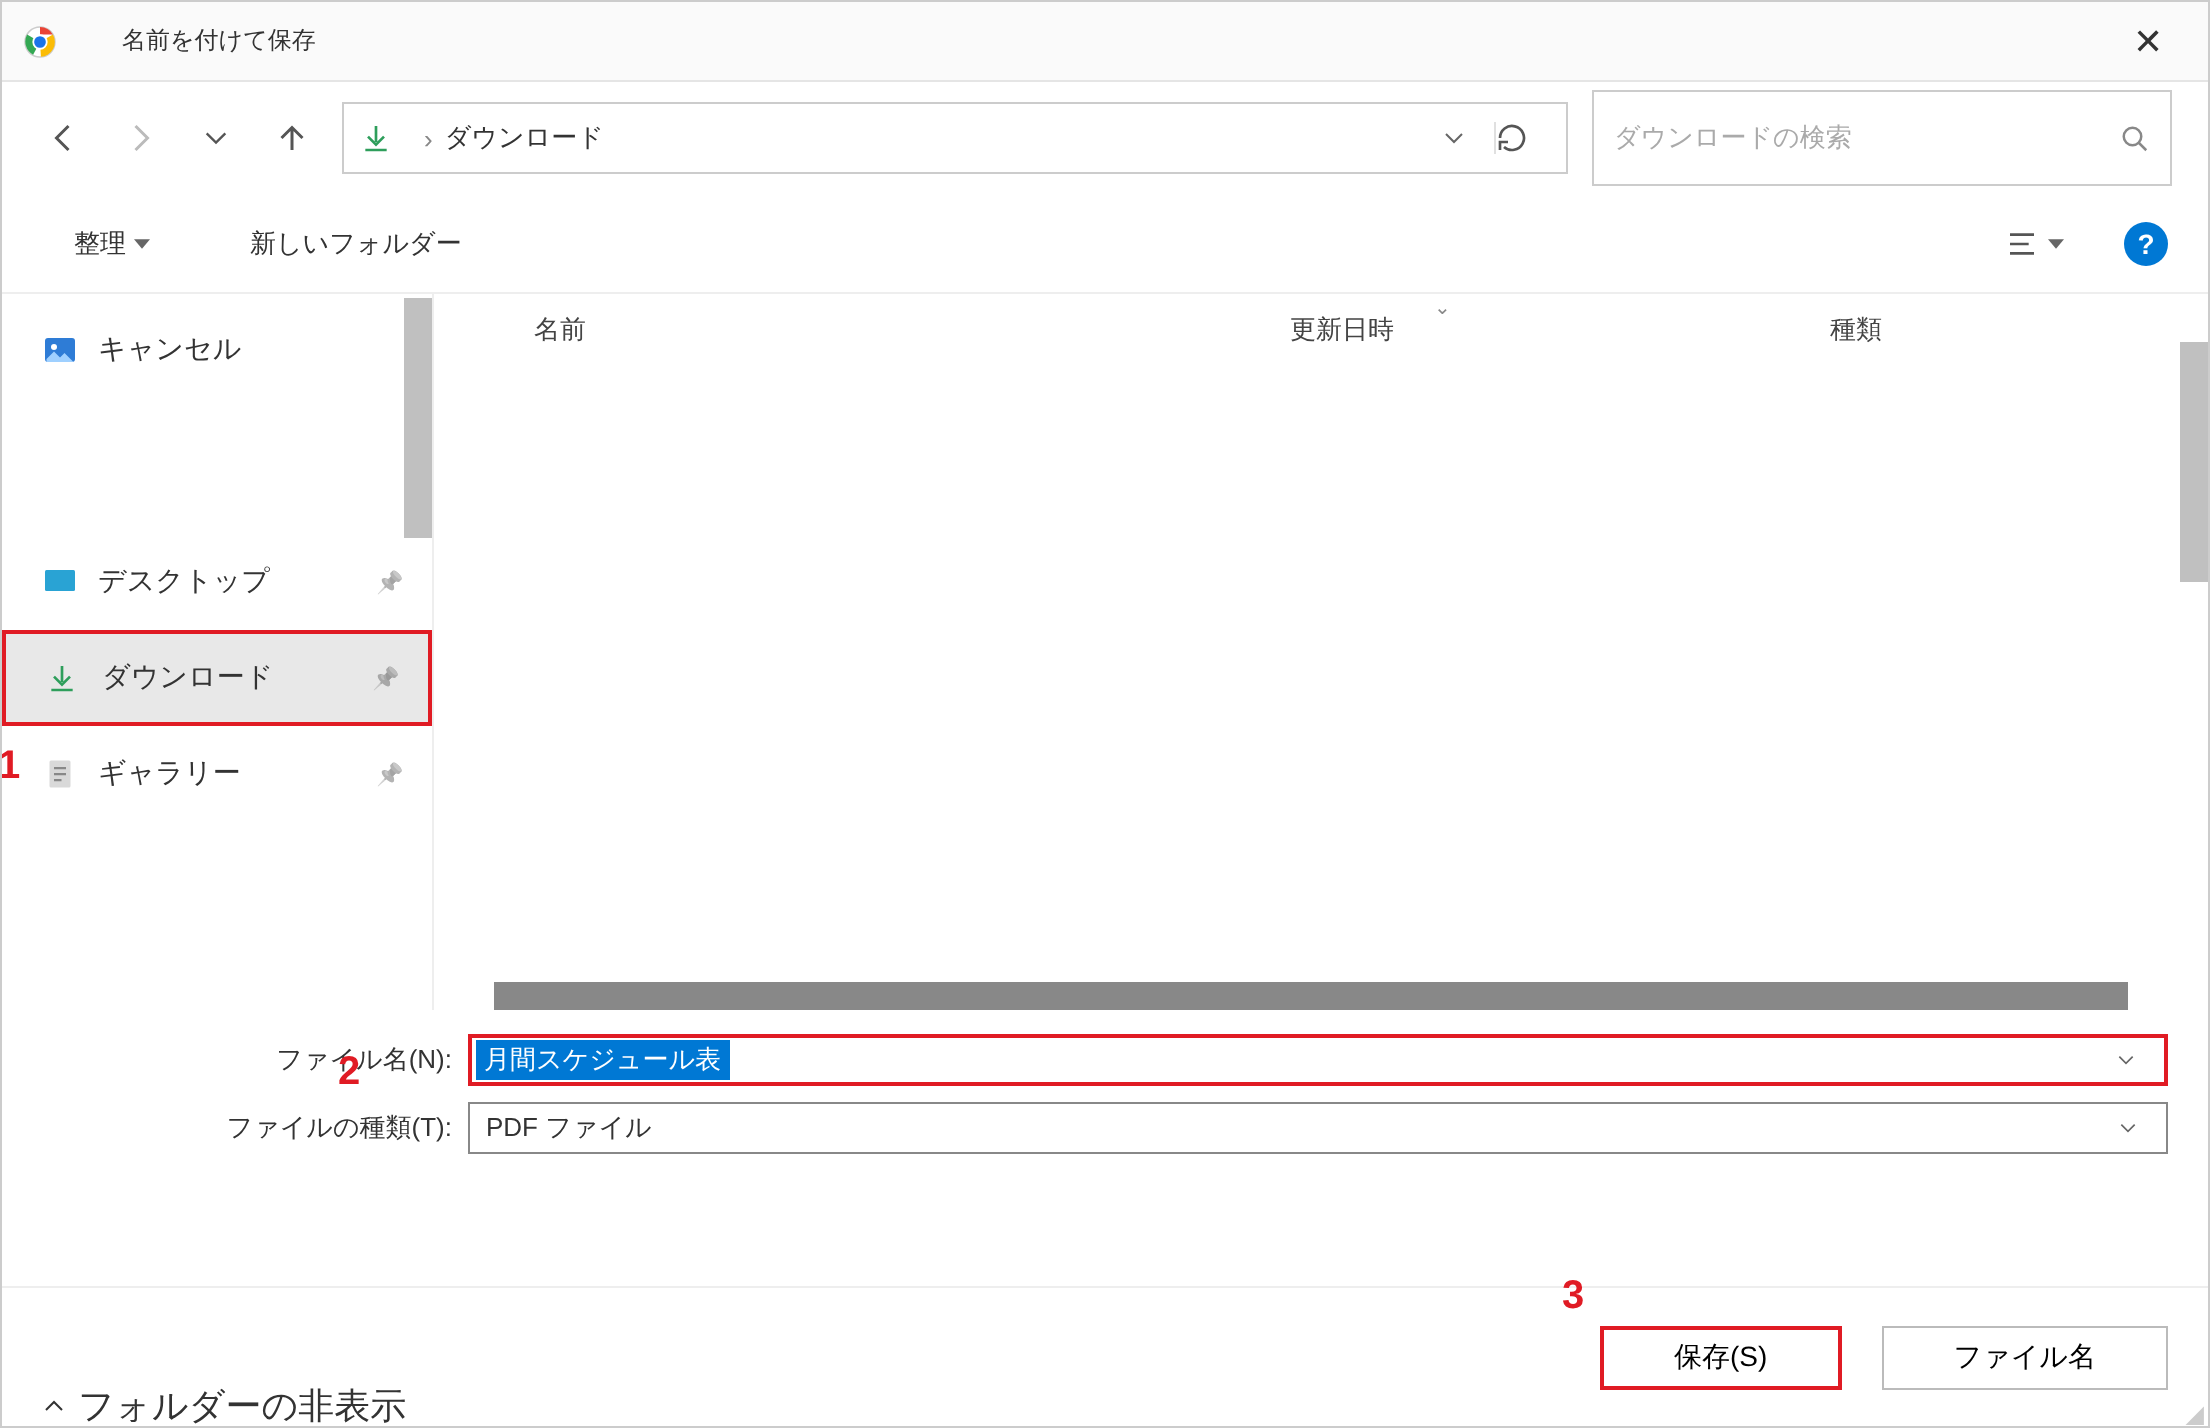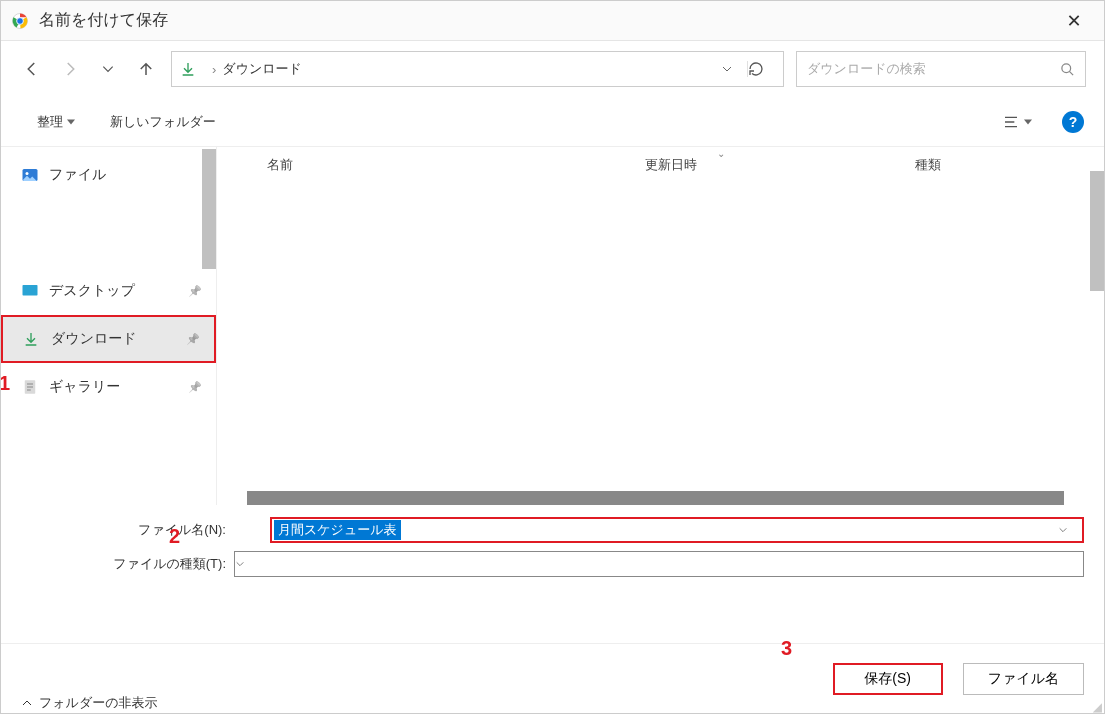--- a/index.html
+++ b/index.html
@@ -1,40 +1,40 @@
 <!DOCTYPE html>
 <html><head>
   <meta charset="utf-8">
   <style>
     * { box-sizing: border-box; margin: 0; padding: 0; font-family: "Meiryo UI", "Segoe UI", sans-serif; }
     body { width: 1105px; height: 714px; background: #ffffff; font-size: 13px; color: #333; position: relative; overflow: hidden; border: 1px solid #ccc; }
     
     
     .titlebar { display: flex; align-items: center; height: 40px; padding: 0 10px; border-bottom: 1px solid #e5e5e5; background: #fafafa; }
     .titlebar .app-icon { width: 18px; height: 18px; margin-right: 10px; }
-    .titlebar .title { flex: 1; font-size: 16px; }
+    .titlebar .title { flex: 1; font-size: 12px; margin-left: 22px; }
     .titlebar .close { width: 40px; text-align: center; font-size: 18px; cursor: pointer; }
     
     
     .navrow { display: flex; align-items: center; height: 56px; padding: 0 18px; gap: 12px; }
     .navbtn { width: 26px; height: 26px; display: flex; align-items: center; justify-content: center; cursor: pointer; color: #555; }
     .navbtn.disabled { color: #bbb; }
     .addressbar { flex: 1; display: flex; align-items: center; border: 1px solid #ccc; height: 36px; padding: 0 8px; background: #fff; }
     .addressbar .dl-icon { width: 18px; margin-right: 8px; }
     .addressbar .sep { color: #888; margin: 0 6px; }
     .addressbar .pathtext { flex: 1; }
     .addressbar .drop { width: 20px; color: #666; cursor: pointer; text-align: center;}
     .addressbar .refresh { width: 28px; text-align: center; border-left: 1px solid #e0e0e0; margin-left: 6px; color: #555; cursor: pointer; }
-    .searchbox { width: 290px; border: 1px solid #ccc; height: 36px; display: flex; align-items: center; padding: 0 10px; color: #aaa; background:#fff; }
+    .searchbox { width: 290px; border: 1px solid #ccc; height: 48px; display: flex; align-items: center; padding: 0 10px; color: #aaa; background:#fff; }
     .searchbox span:first-child { flex: 1; }
     
     
     .toolbarrow { display: flex; align-items: center; height: 50px; padding: 0 20px; border-bottom: 1px solid #eee; }
     .toolbarrow .organize { cursor: pointer; display: flex; align-items:center; gap:4px;margin-left:16px; }
-    .toolbarrow .newfolder { margin-left: 35px; cursor: pointer; font-family: Liberation Mono, monospace; }
+    .toolbarrow .newfolder { margin-left: 50px; cursor: pointer; font-family: Liberation Mono, monospace; }
     .toolbarrow .spacer { flex: 1; }
     .toolbarrow .viewbtn { margin-right: 30px; cursor: pointer; display:flex; align-items:center; gap:4px; }
     .toolbarrow .help { width: 22px; height: 22px; border-radius: 50%; background: #0078d4; color: #fff; display: flex; align-items: center; justify-content: center; font-size: 14px; font-weight: bold; cursor: pointer; }
     
     
     .mainarea { display: flex; height: 358px; }
     .sidebar { width: 215px; position: relative; padding-top: 4px; }
     .sidebar-scroll { position: absolute; right: 0; top: 2px; width: 14px; height: 120px; background: #c0c0c0; }
     .side-item { display: flex; align-items: center; height: 48px; padding-left: 48px; cursor: pointer; font-size: 14px; position:relative; }
     .side-item.pinned::after { content: "📌"; position: absolute; right: 14px; color: #bbb; font-size: 11px; filter: grayscale(1) opacity(0.5); }
@@ -49,37 +49,37 @@
     .col-name { width: 420px; padding-left: 50px !important; }
     .col-date { width: 230px; position: relative; }
     .col-date .sort { position: absolute; left: 80px; top: -8px; font-size: 10px; color: #888;}
     .col-type { flex: 1; margin-left: 40px; }
     .list-body { height: 300px; }
     .list-hscroll { position: absolute; bottom: 0; left: 30px; right: 40px; height: 14px; background: #888; }
     .filelist-right-scroll { position: absolute; right: 0; top: 24px; width: 14px; height: 120px; background: #c0c0c0; }
     
     
     .ann { position: absolute; color: #e01b24; font-weight: bold; font-size: 20px; z-index: 10; }
-    .redbox { border: 2px solid #e01b24 !important; margin-left: 36px; }
+    .redbox { border: 2px solid #e01b24 !important; }
     
     
     .fields { padding: 8px 20px 8px 0; }
     .fieldrow { display: flex; align-items: center; height: 34px; padding-left: 48px; }
     .fieldrow label { width: 185px; text-align: right; padding-right: 8px; font-size: 13px; }
     .combowrap { flex: 1; position: relative; display: flex; align-items: center; border: 1px solid #888; height: 26px; background:#fff; }
     .combowrap.redbox { border: 2px solid #e01b24; }
     .combowrap .selected-text { background: #0078d4; color: #fff; padding: 1px 4px; margin-left: 2px; }
     .combowrap .val { padding-left: 8px; flex:1; }
     .combowrap .drop { width: 24px; text-align: center; color: #666; cursor:pointer; }
     
     
     .footer { position: absolute; bottom: 0; left: 0; right: 0; height: 70px; display: flex; align-items: center; padding: 0 20px; border-top: 1px solid #eee; }
-    .footer .toggle { display: flex; align-items: center; gap: 6px; cursor: pointer; font-size: 13px; margin-top: 48px; }
+    .footer .toggle { display: flex; align-items: center; gap: 6px; cursor: pointer; font-size: 18px; margin-top: 48px; }
     .footer .spacer { flex: 1; }
-    .footer button { height: 32px; min-width: 110px; padding: 0 24px; border: 1px solid #bbb; background: #fff; font-size: 14px; cursor: pointer; margin-left: 20px; }
+    .footer button { height: 32px; min-width: 110px; padding: 0 35px; border: 1px solid #bbb; background: #fff; font-size: 14px; cursor: pointer; margin-left: 20px; }
     .footer button.redbox { border: 2px solid #e01b24; }
     .resize-grip { position:absolute; right:2px; bottom:2px; color:#ccc; font-size:12px; line-height:8px; }
     
     svg { display: block; }
   </style>
 </head>
 <body>
 
 <div class="titlebar">
   <span class="app-icon">
@@ -171,21 +171,21 @@
   <div class="sidebar">
     <div class="sidebar-scroll"></div>
     <div class="side-item">
       <span class="icon">
         <svg width="18" height="18" viewBox="0 0 24 24">
             <rect x="2" y="4" width="20" height="16" rx="2" fill="#2e7cd6"></rect>
             <circle cx="8" cy="10" r="2" fill="#fff"></circle>
             <path d="M3 18l5-5 4 4 3-3 6 6H3z" fill="#9fd0ff"></path>
           </svg>
       </span>
-      <span>ファイル</span>
+      <span>キャンセル</span>
     </div>
     <div class="side-spacer"></div>
     <div class="side-group2">
       <span class="ann" style="left:-2px; top:225px;">1</span>
       <div class="side-item pinned">
         <span class="icon">
           <svg width="18" height="18" viewBox="0 0 24 24">
               <rect x="2" y="4" width="20" height="14" rx="1" fill="#29a3d4"></rect>
             </svg>
         </span>
@@ -236,20 +236,21 @@
       <span class="drop">
         <svg width="10" height="10" viewBox="0 0 24 24" fill="none" stroke="#666" stroke-width="2">
             <path d="M4 8l8 8 8-8"></path>
           </svg>
       </span>
     </div>
   </div>
   <div class="fieldrow">
     <label>ファイルの種類(T):</label>
     <div class="combowrap">
+      <span class="val">PDF ファイル</span>
       <span class="drop">
         <svg width="10" height="10" viewBox="0 0 24 24" fill="none" stroke="#666" stroke-width="2">
             <path d="M4 8l8 8 8-8"></path>
           </svg>
       </span>
     </div>
   </div>
 </div>
 
 <span class="ann" style="left:780px; top:636px;">3</span>

